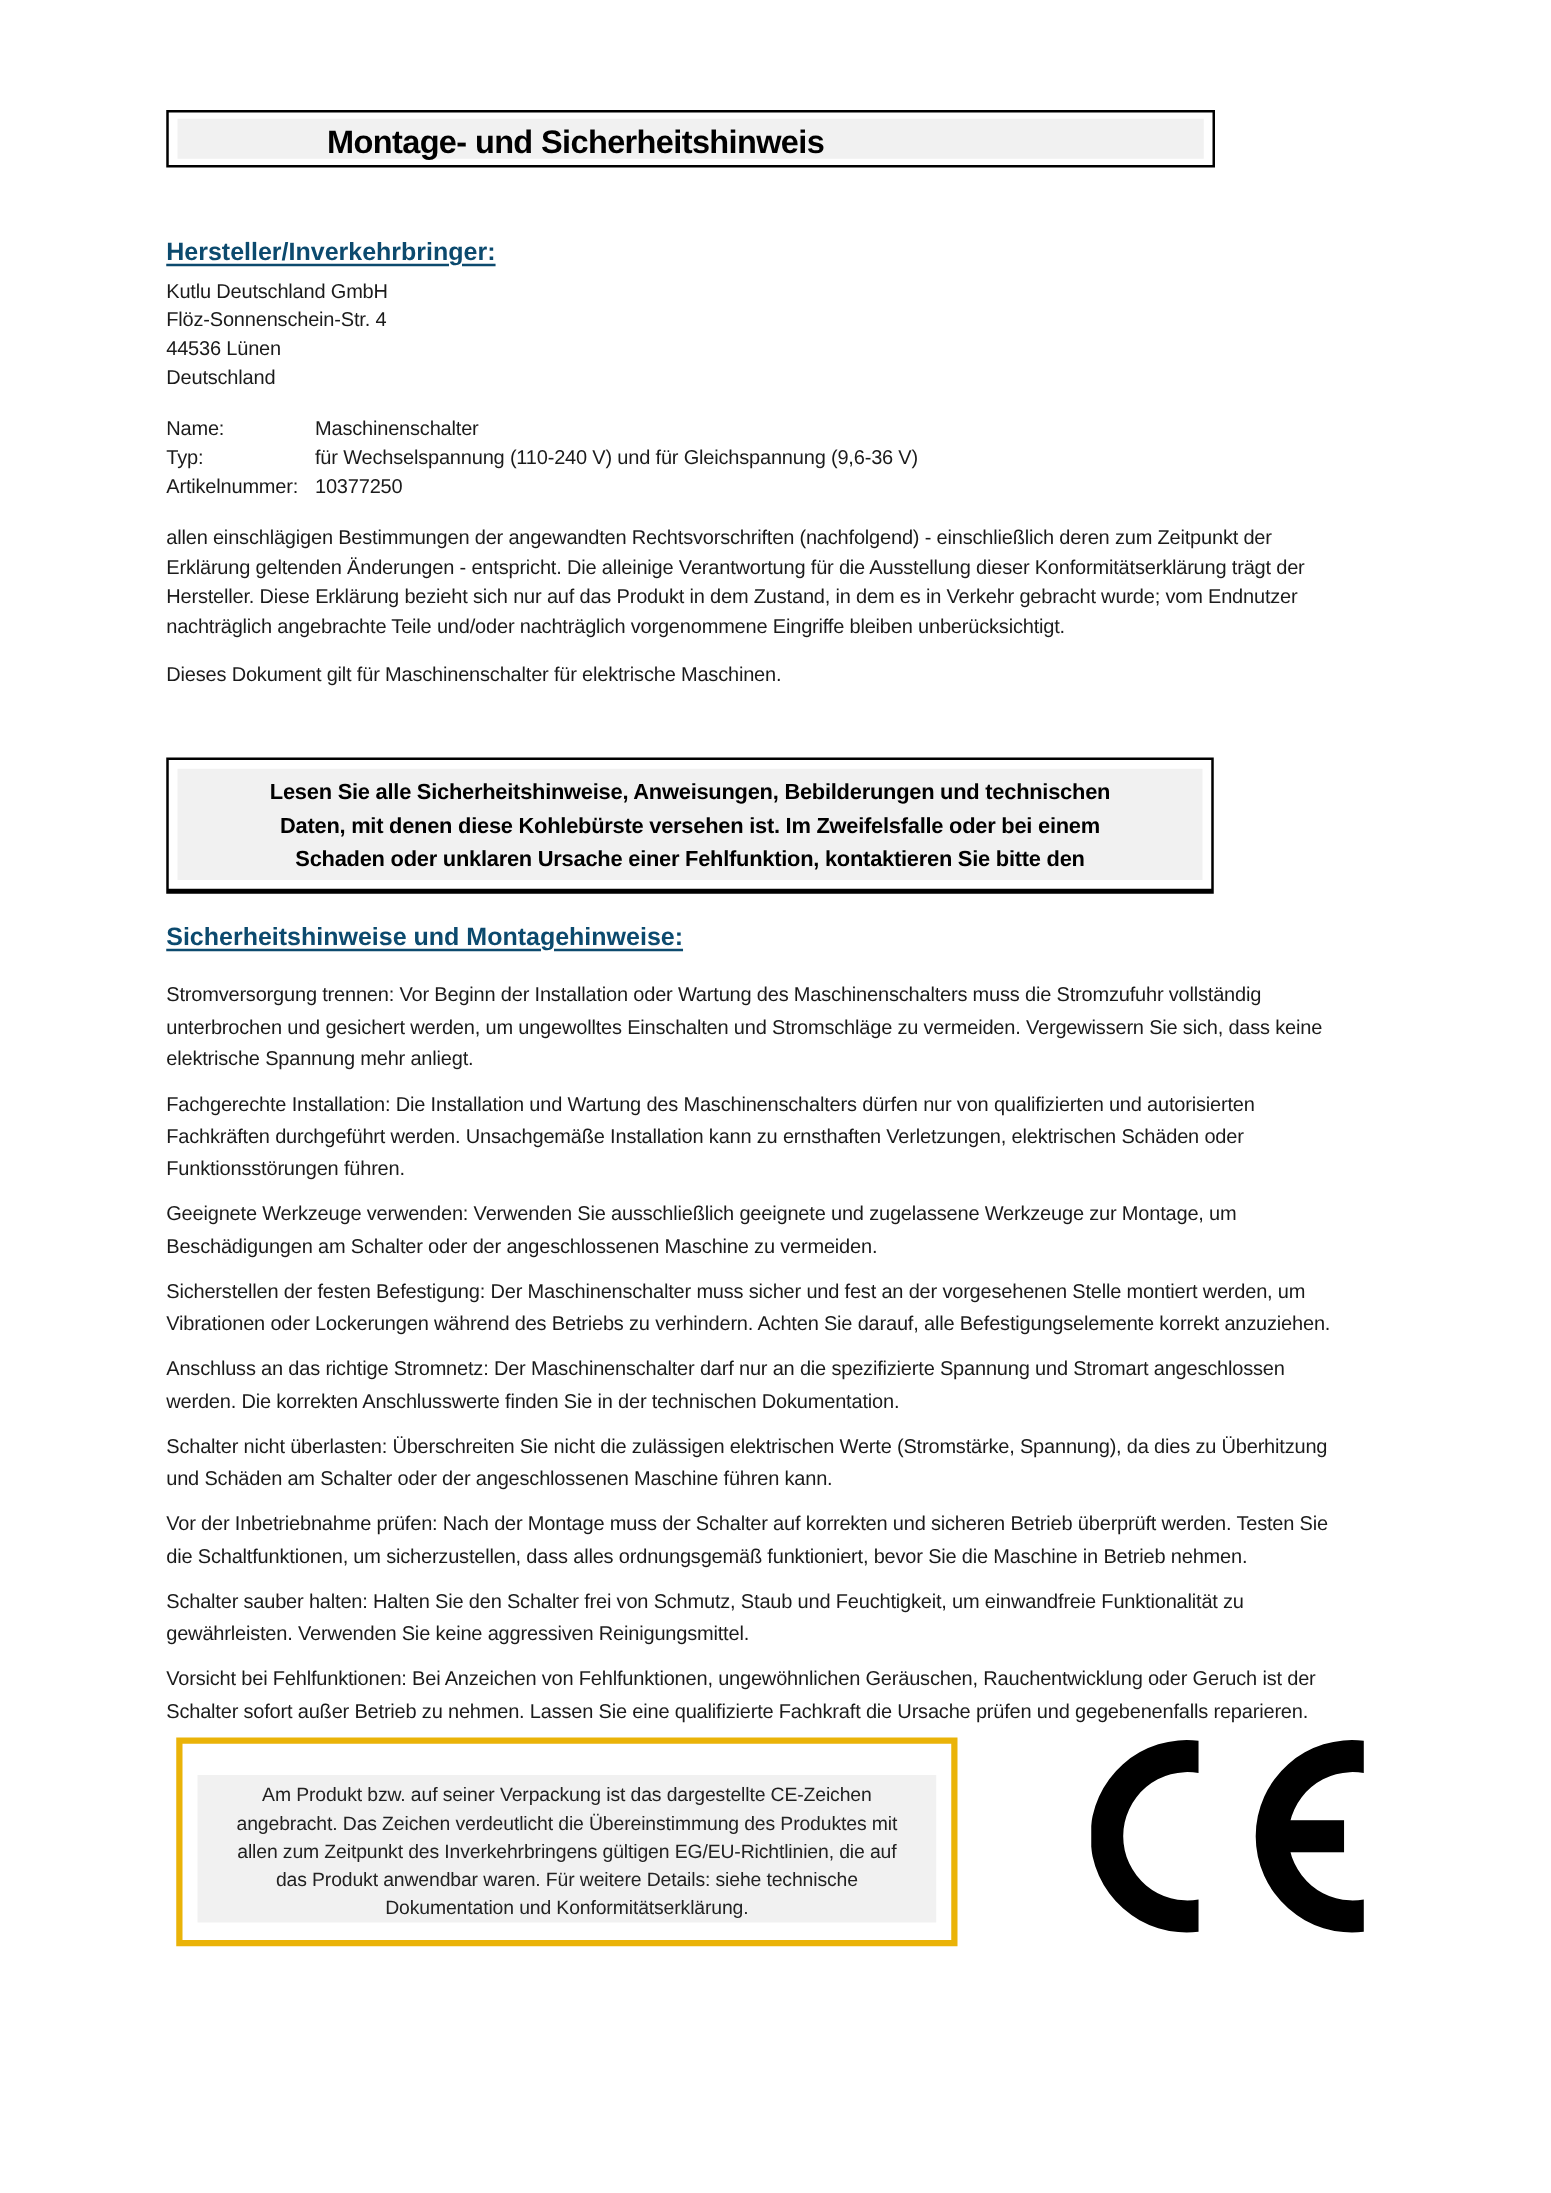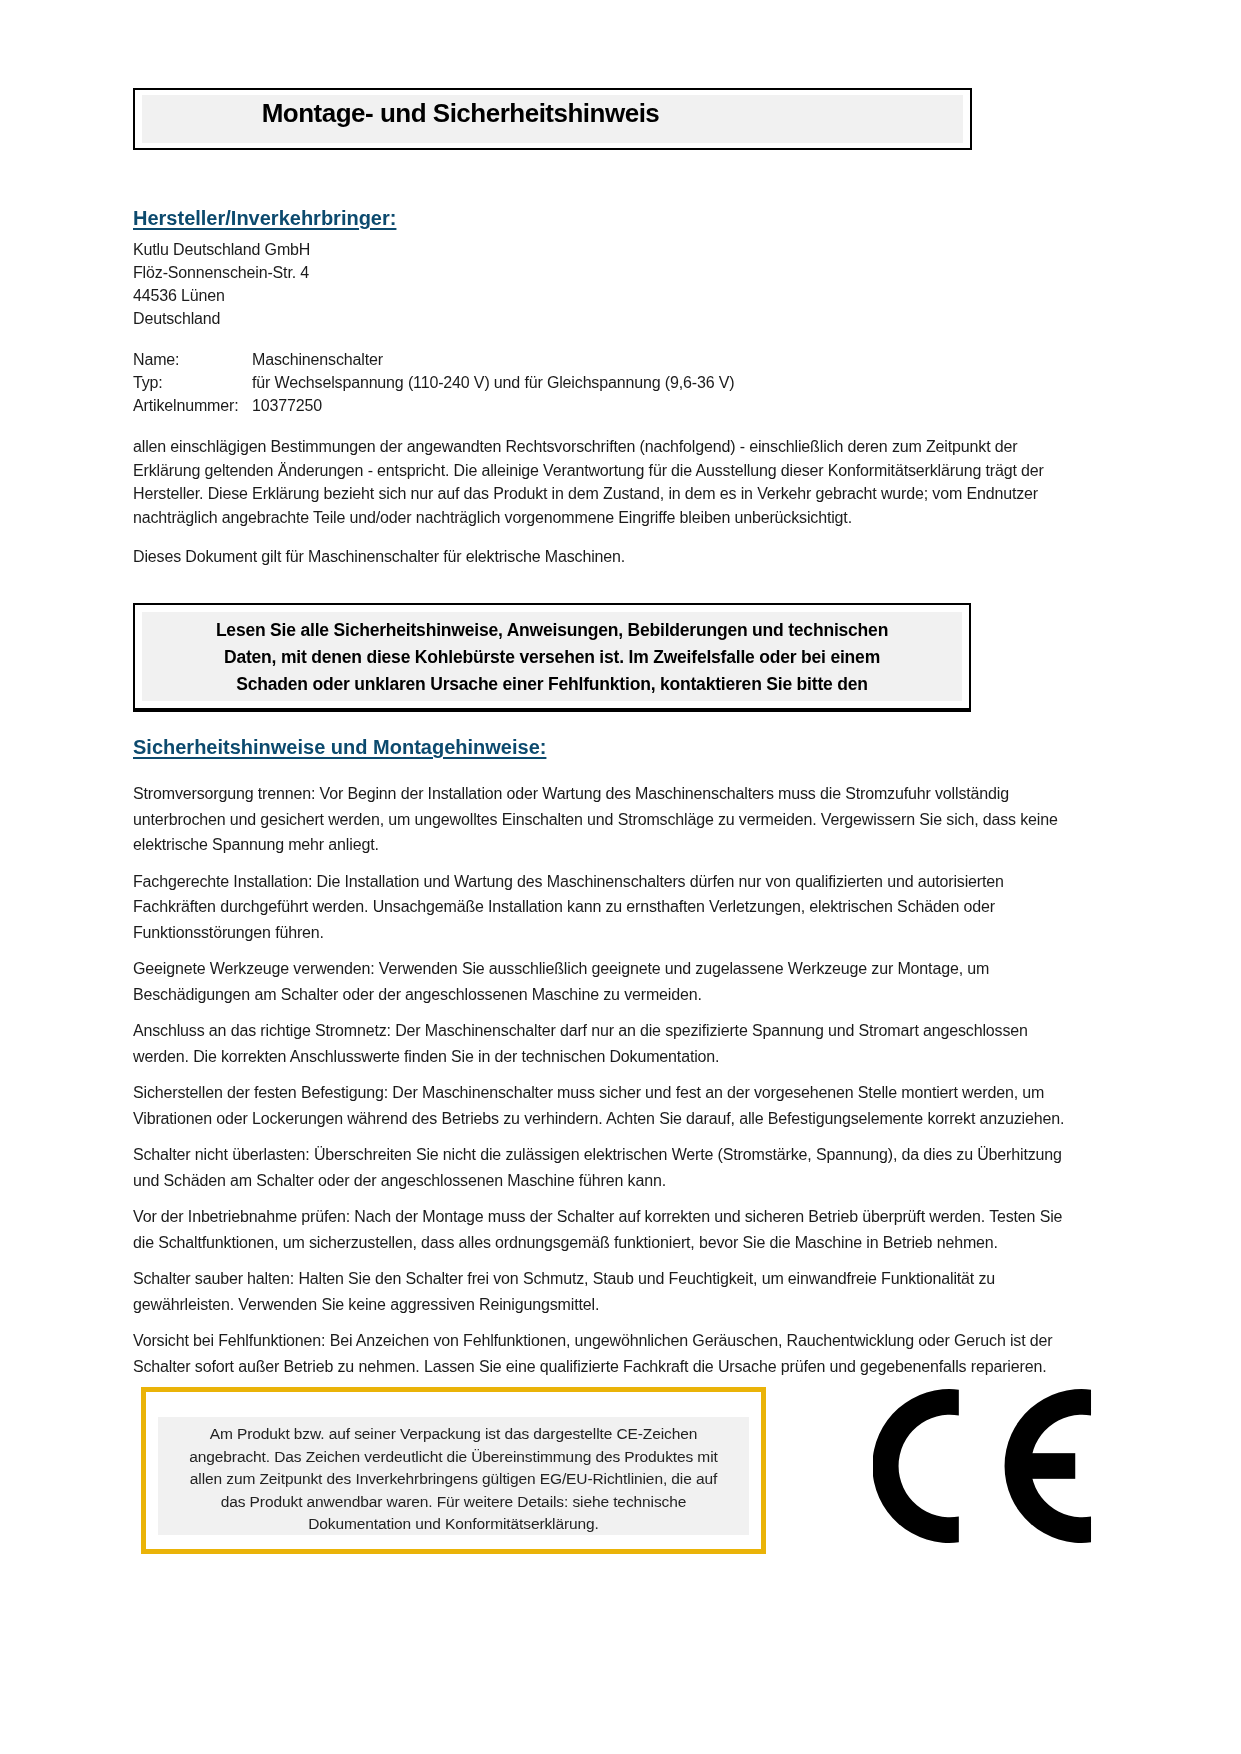--- a/index.html
+++ b/index.html
@@ -5,42 +5,42 @@
   html,body{margin:0;padding:0;background:#e9e9e9;}
   .page{
     width:1241px;height:1754px;background:#ffffff;position:relative;
     font-family:"Liberation Sans", sans-serif;color:#1b1b1b;overflow:hidden;
     margin:0 auto;
   }
   .content{position:absolute;left:133px;top:88px;width:962px;}
 
   
   .title-box{width:839px;border:2px solid #000;padding:5px 7px;box-sizing:border-box;}
-  .title-bar{background:var(--box-fill,#f1f1f1);height:48px;line-height:36px;text-align:center;}
+  .title-bar{background:var(--box-fill,#f1f1f1);height:32px;line-height:36px;text-align:center;}
   .title-bar span{
     display:inline-block;transform:translateX(-92px);
     font-size:26px;font-weight:bold;color:#000;letter-spacing:-0.5px;
   }
 
   .u-head{font-size:20px;font-weight:bold;color:#0c4a6e;
     text-decoration:underline;text-decoration-thickness:1.5px;text-underline-offset:3px;}
   .mfr-head{margin-top:57px;}
   .address{margin-top:8px;font-size:16px;line-height:23px;letter-spacing:-0.15px;}
 
   .product{margin-top:18px;font-size:16px;line-height:23px;letter-spacing:-0.15px;}
   .prod-row{display:flex;justify-content:center;}
   .prod-label{width:119px;flex:0 0 119px;}
   .prod-value{flex:1;}
 
   .para{font-size:16px;line-height:23.5px;letter-spacing:-0.15px;width:950px;}
   .intro-para{margin-top:18px;}
   .scope-para{margin-top:16px;line-height:23px;}
 
   
-  .warning-box{margin-top:35px;width:838px;border:2px solid #000;border-bottom-width:4px;
+  .warning-box{margin-top:54px;width:838px;border:2px solid #000;border-bottom-width:4px;
     padding:7px;box-sizing:border-box;}
   .warning-inner{background:var(--box-fill,#f1f1f1);height:84px;overflow:hidden;
     text-align:center;padding-top:5px;box-sizing:content-box;}
   .warning-line{font-size:17.5px;font-weight:bold;color:#000;line-height:27px;
     white-space:nowrap;letter-spacing:-0.2px;}
 
   .safety-head{margin-top:24px;}
   .safety-para{margin-top:11px;line-height:25.5px;}
   .safety-para.first{margin-top:22px;}
 
@@ -96,22 +96,22 @@
         <div class="warning-line">Lesen Sie alle Sicherheitshinweise, Anweisungen, Bebilderungen und technischen</div>
         <div class="warning-line">Daten, mit denen diese Kohlebürste versehen ist. Im Zweifelsfalle oder bei einem</div>
         <div class="warning-line">Schaden oder unklaren Ursache einer Fehlfunktion, kontaktieren Sie bitte den</div>
       </div>
     </div>
 
     <div class="u-head safety-head">Sicherheitshinweise und Montagehinweise:</div>
     <div class="para safety-para first">Stromversorgung trennen: Vor Beginn der Installation oder Wartung des Maschinenschalters muss die Stromzufuhr vollständig unterbrochen und gesichert werden, um ungewolltes Einschalten und Stromschläge zu vermeiden. Vergewissern Sie sich, dass keine elektrische Spannung mehr anliegt.</div>
     <div class="para safety-para">Fachgerechte Installation: Die Installation und Wartung des Maschinenschalters dürfen nur von qualifizierten und autorisierten Fachkräften durchgeführt werden. Unsachgemäße Installation kann zu ernsthaften Verletzungen, elektrischen Schäden oder Funktionsstörungen führen.</div>
     <div class="para safety-para">Geeignete Werkzeuge verwenden: Verwenden Sie ausschließlich geeignete und zugelassene Werkzeuge zur Montage, um Beschädigungen am Schalter oder der angeschlossenen Maschine zu vermeiden.</div>
+    <div class="para safety-para">Sicherstellen der festen Befestigung: Der Maschinenschalter muss sicher und fest an der vorgesehenen Stelle montiert werden, um Vibrationen oder Lockerungen während des Betriebs zu verhindern. Achten Sie darauf, alle Befestigungselemente korrekt anzuziehen.</div>
     <div class="para safety-para">Anschluss an das richtige Stromnetz: Der Maschinenschalter darf nur an die spezifizierte Spannung und Stromart angeschlossen werden. Die korrekten Anschlusswerte finden Sie in der technischen Dokumentation.</div>
-    <div class="para safety-para">Sicherstellen der festen Befestigung: Der Maschinenschalter muss sicher und fest an der vorgesehenen Stelle montiert werden, um Vibrationen oder Lockerungen während des Betriebs zu verhindern. Achten Sie darauf, alle Befestigungselemente korrekt anzuziehen.</div>
     <div class="para safety-para">Schalter nicht überlasten: Überschreiten Sie nicht die zulässigen elektrischen Werte (Stromstärke, Spannung), da dies zu Überhitzung und Schäden am Schalter oder der angeschlossenen Maschine führen kann.</div>
     <div class="para safety-para">Vor der Inbetriebnahme prüfen: Nach der Montage muss der Schalter auf korrekten und sicheren Betrieb überprüft werden. Testen Sie die Schaltfunktionen, um sicherzustellen, dass alles ordnungsgemäß funktioniert, bevor Sie die Maschine in Betrieb nehmen.</div>
     <div class="para safety-para">Schalter sauber halten: Halten Sie den Schalter frei von Schmutz, Staub und Feuchtigkeit, um einwandfreie Funktionalität zu gewährleisten. Verwenden Sie keine aggressiven Reinigungsmittel.</div>
     <div class="para safety-para">Vorsicht bei Fehlfunktionen: Bei Anzeichen von Fehlfunktionen, ungewöhnlichen Geräuschen, Rauchentwicklung oder Geruch ist der Schalter sofort außer Betrieb zu nehmen. Lassen Sie eine qualifizierte Fachkraft die Ursache prüfen und gegebenenfalls reparieren.</div>
 
     <div class="ce-row">
       <div class="ce-box">
         <div class="ce-inner">
           <div class="ce-line">Am Produkt bzw. auf seiner Verpackung ist das dargestellte CE-Zeichen</div>
           <div class="ce-line">angebracht. Das Zeichen verdeutlicht die Übereinstimmung des Produktes mit</div>

